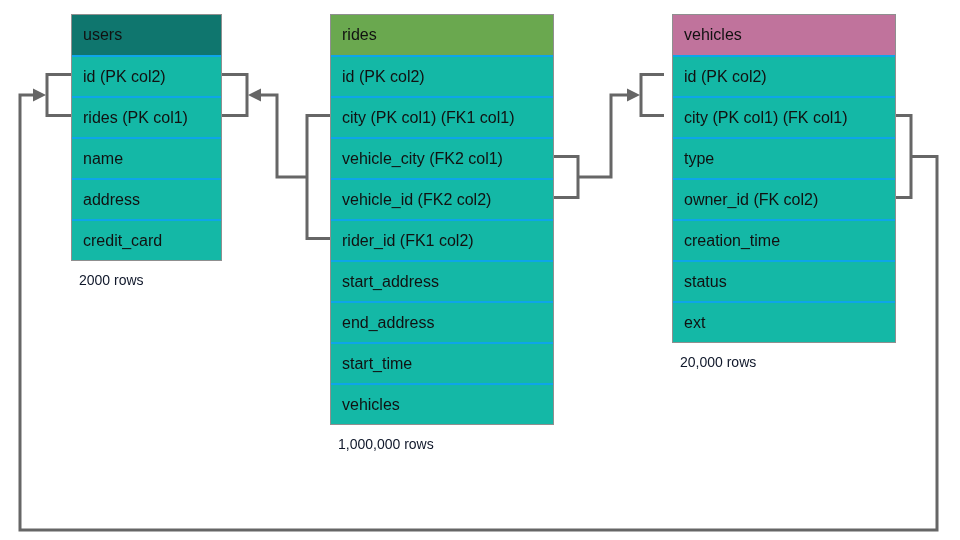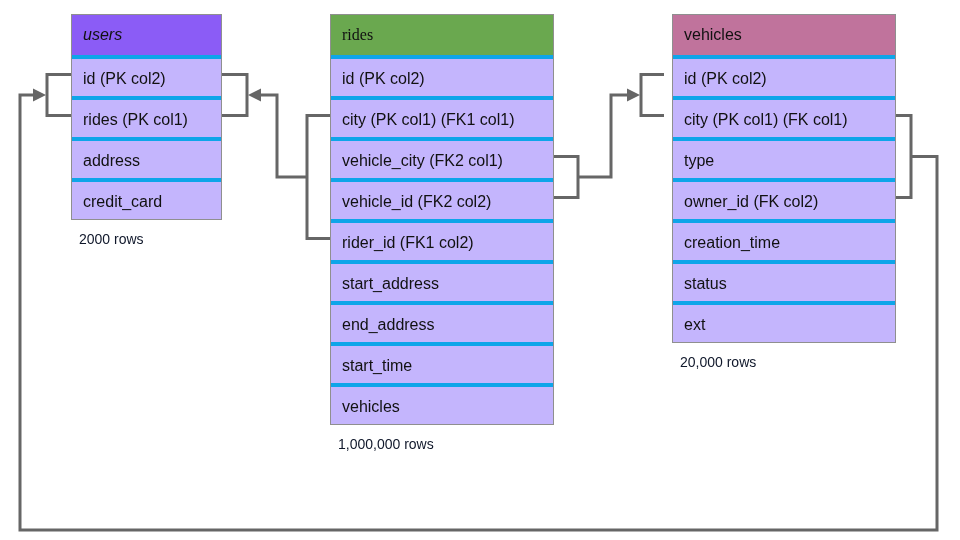--- a/index.html
+++ b/index.html
@@ -14,21 +14,21 @@
 
   svg.connectors { position: absolute; left: 0; top: 0; width: 960px; height: 540px; }
   svg.connectors polyline { fill: none; stroke: currentColor; stroke-width: 3; }
   svg.connectors polygon { fill: currentColor; stroke: none; }
 
   .db-group { position: absolute; }
   .db-table { background: #ffffff; border: 1px solid #8f8f8f; }
   .db-header { height: 40px; line-height: 40px; padding-left: 11px; font-size: 16px; }
   .db-rows .db-row {
     height: 41px; line-height: 40px; padding-left: 11px; font-size: 16px;
-    border-top: 4px solid #0ea5e9; background: #c4b5fd; white-space: nowrap; overflow: hidden;
+    border-top: 2px solid #0ea5e9; background: #14b8a6; white-space: nowrap; overflow: hidden;
   }
   .db-caption { margin-top: 11px; padding-left: 8px; font-size: 14px; color: #0f172a; }
 
   .g-users    { left: 71px;  top: 14px; width: 151px; }
   .g-rides    { left: 330px; top: 14px; width: 224px; }
   .g-vehicles { left: 664px; top: 14px; width: 224px; margin-left: 8px; }
 </style>
 </head>
 <body>
 
@@ -53,34 +53,35 @@
     <g>
       <polyline points="887,115.5 911,115.5 911,197.5 887,197.5"></polyline>
       <polyline points="71,74.5 47,74.5 47,115.5 71,115.5"></polyline>
       <polyline points="911,156.5 937,156.5 937,530 20,530 20,95 42,95"></polyline>
       <polygon points="46,95 33,88.5 33,101.5"></polygon>
     </g>
   </svg>
 
   <div class="db-group g-users">
     <div class="db-table">
-      <div class="db-header" style="background: #8b5cf6; font-style: italic;">users</div>
+      <div class="db-header" style="background: #0f766e;">users</div>
       <div class="db-rows">
           <div class="db-row">id (PK col2)</div>
           <div class="db-row">rides (PK col1)</div>
+          <div class="db-row">name</div>
           <div class="db-row">address</div>
           <div class="db-row">credit_card</div>
         </div>
     </div>
     <div class="db-caption">2000 rows</div>
   </div>
 
   <div class="db-group g-rides">
     <div class="db-table">
-      <div class="db-header" style="background: rgb(106, 168, 79); font-family: Liberation Serif, serif;">rides</div>
+      <div class="db-header" style="background: rgb(106, 168, 79);">rides</div>
       <div class="db-rows">
           <div class="db-row">id (PK col2)</div>
           <div class="db-row">city (PK col1) (FK1 col1)</div>
           <div class="db-row">vehicle_city (FK2 col1)</div>
           <div class="db-row">vehicle_id (FK2 col2)</div>
           <div class="db-row">rider_id (FK1 col2)</div>
           <div class="db-row">start_address</div>
           <div class="db-row">end_address</div>
           <div class="db-row">start_time</div>
           <div class="db-row">vehicles</div>

